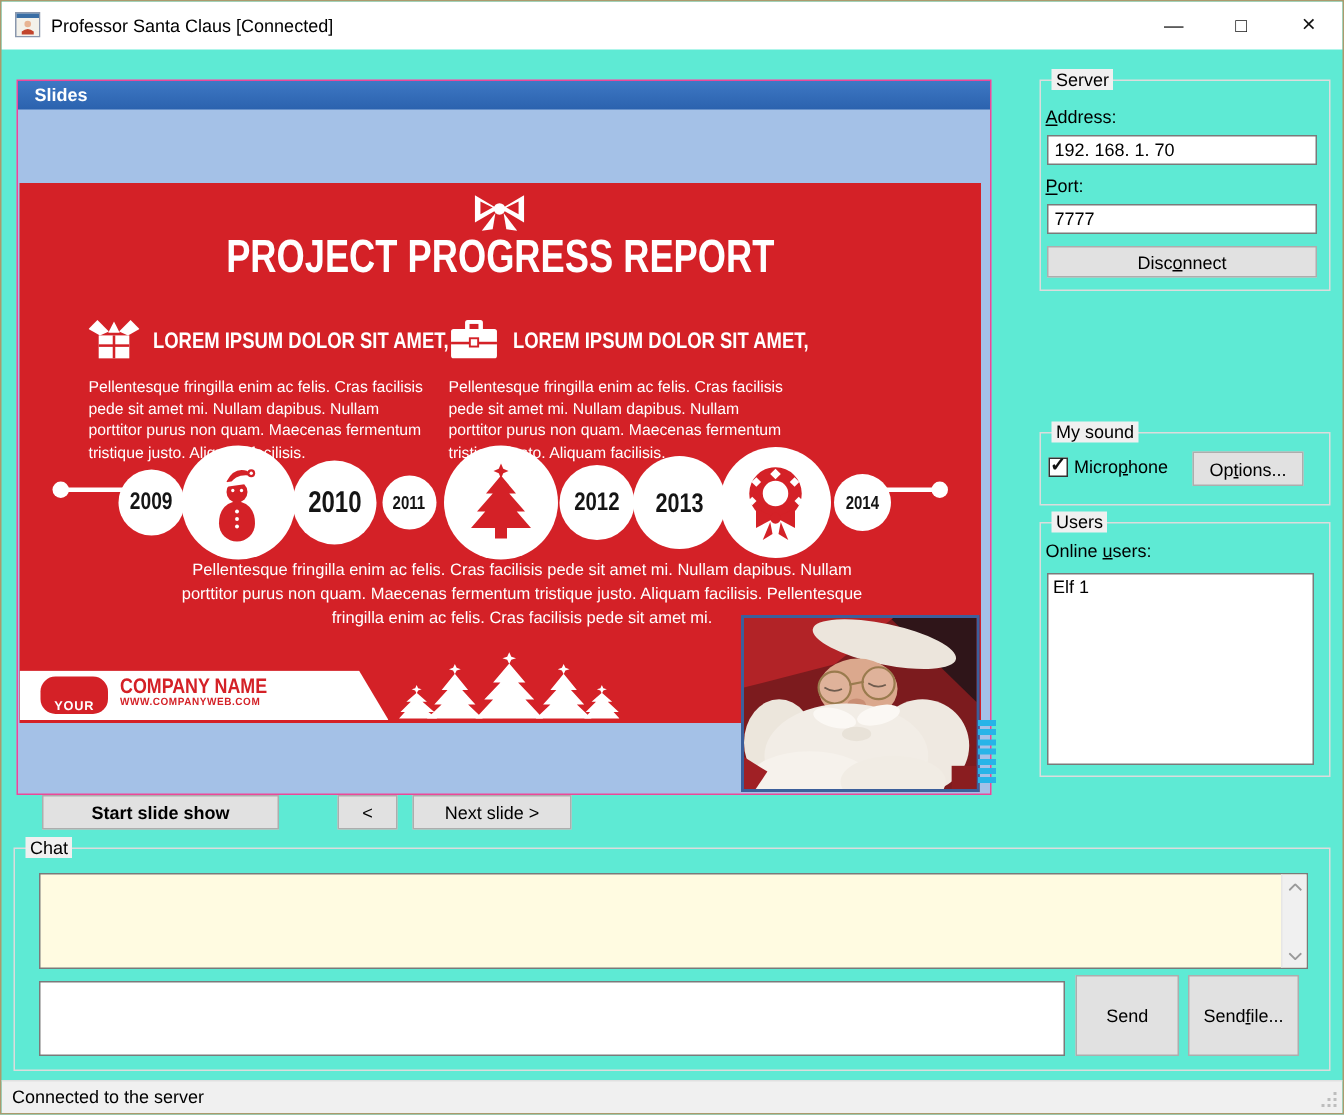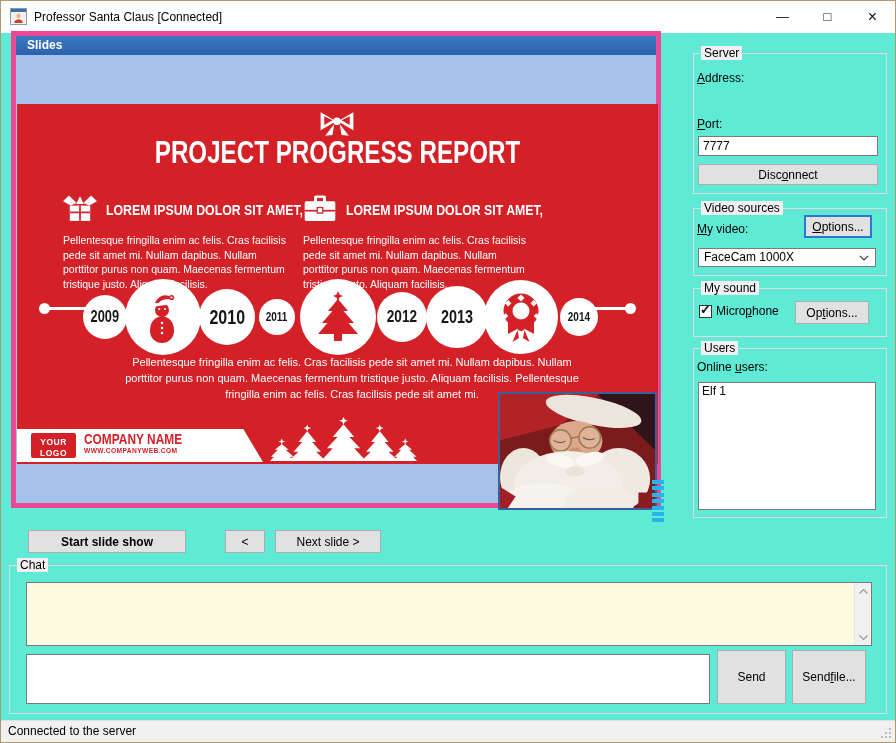--- a/index.html
+++ b/index.html
@@ -13,22 +13,22 @@
   .app-icon { position:absolute; left:9px; top:7px; width:17px; height:17px; }
   .title-text { position:absolute; left:33px; top:0; height:32px; line-height:32px;
                 font-size:12px; color:#000; }
   .tb-btn { position:absolute; top:0; width:45px; height:31px; text-align:center;
             color:#111; cursor:default; display:flex; align-items:center; justify-content:center; }
   .tb-min { right:90px; font-size:13px; }
   .tb-max { right:45px; font-size:13px; }
   .tb-close { right:0; font-size:16px; }
 
   
-  .slides-panel { position:absolute; left:10px; top:30px; width:650px; height:477px;
-                  background:#a4c1e7; border:5px solid #ec4899; }
+  .slides-panel { position:absolute; left:10px; top:52px; width:650px; height:477px;
+                  background:#a4c1e7; border:1px solid #ec4899; }
   .slides-header { position:absolute; top:0; left:0; right:0; height:19px;
                    background:linear-gradient(#3e78c4,#2b62ae); color:#fff; font-weight:bold;
                    font-size:12px; line-height:19px; padding-left:11px; }
   .slide { position:absolute; left:1px; top:68px; width:641px; height:360px;
            background:#d42127; color:#fff; overflow:hidden; }
 
   .bow-icon { position:absolute; left:300px; top:6px; width:40px; height:28px; }
   .slide-title { position:absolute; top:31px; left:0; width:100%; text-align:center;
                  font-size:31px; font-weight:bold; white-space:nowrap; transform:scaleX(0.78); }
 
@@ -58,22 +58,22 @@
   .tl-2013 { left:409px; top:14px; width:62px; height:62px; font-size:18px; }
   .tl-wreath { left:467px; top:8px; width:74px; height:74px; }
   .tl-2014 { left:543px; top:26px; width:38px; height:38px; font-size:12.5px; }
 
   .slide-paragraph { position:absolute; top:251px; left:105px; width:460px; text-align:center;
                      font-size:11px; line-height:1.45; }
 
   .footer-strip { position:absolute; top:325px; left:0; width:246px; height:33px; background:#fff;
                   clip-path:polygon(0 0, 92% 0, 100% 100%, 0 100%); }
   .logo-badge { position:absolute; left:14px; top:4px; width:45px; height:25px; background:#d42127;
-                border-radius:2px; color:#fff; text-align:center; font-weight:bold; font-size:8.5px;
-                line-height:1.25; padding-top:4px; letter-spacing:0.5px; }
+                border-radius:10px; color:#fff; text-align:center; font-weight:bold; font-size:8.5px;
+                line-height:1.25; padding-top:14px; letter-spacing:0.5px; }
   .company { position:absolute; left:67px; top:2px; color:#d42127; font-weight:bold; font-size:14px;
              white-space:nowrap; transform:scaleX(0.85); transform-origin:left center; }
   .website { position:absolute; left:67px; top:18px; color:#d42127; font-weight:bold; font-size:7px;
              letter-spacing:0.4px; white-space:nowrap; transform:scaleX(0.95); transform-origin:left center; }
   .footer-trees { position:absolute; left:253px; top:312px; width:147px; height:46px; }
 
   .santa-video { position:absolute; left:482px; top:356px; width:159px; height:118px;
                  border:2px solid #3c5f9b; background:#7c1b1e; z-index:5; }
   .santa-video svg { display:block; width:100%; height:100%; }
 
@@ -332,36 +332,26 @@
       <div></div>
   </div>
 
   <div class="btn btn-start">Start slide show</div>
   <div class="btn btn-prev">&lt;</div>
   <div class="btn btn-next">Next slide &gt;</div>
 
   <div class="groupbox gb-server">
     <div class="gb-caption">Server</div>
     <div class="wf-label lbl-address"><u>A</u>ddress:</div>
+    <input class="wf-input in-address" value="192. 168. 1. 70" style="">
     <div class="wf-label lbl-port"><u>P</u>ort:</div>
     <input class="wf-input in-port" value="7777" style="">
     <div class="btn btn-disconnect">Disc<u>o</u>nnect</div>
   </div>
 
-  <div class="groupbox gb-video">
-    <div class="gb-caption">Video sources</div>
-    <div class="btn btn-voptions"><u>O</u>ptions...</div>
-    <div class="wf-label lbl-myvideo"><u>M</u>y video:</div>
-    <div class="combo">
-      <span>FaceCam 1000X</span>
-      <svg class="combo-chevron" width="10" height="6" viewBox="0 0 10 6">
-        <polyline points="1,1 5,5 9,1" fill="none" stroke="#444" stroke-width="1.2"></polyline>
-      </svg>
-    </div>
-  </div>
 
   <div class="groupbox gb-sound">
     <div class="gb-caption">My sound</div>
     <div class="chk-row">
       <div class="checkbox checked">
         <span class="check">✓</span>
       </div>
       <span class="chk-label">Micro<u>p</u>hone</span>
     </div>
     <div class="btn btn-soptions">Op<u>t</u>ions...</div>

